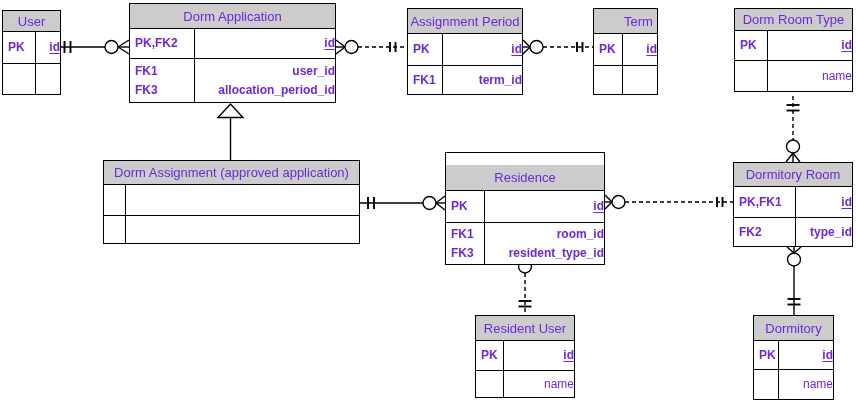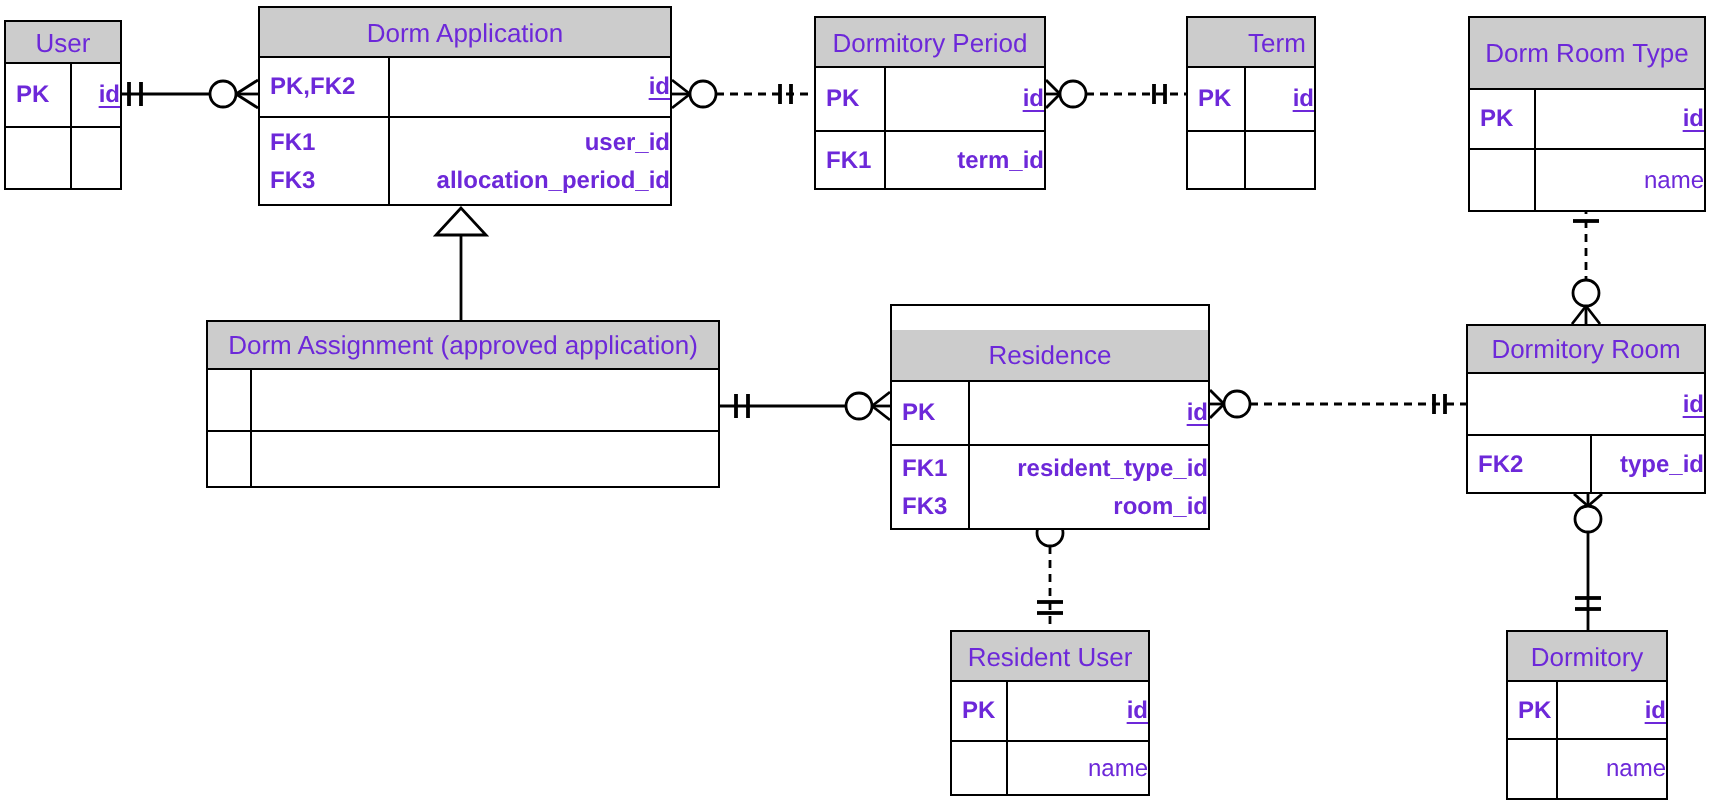--- a/index.html
+++ b/index.html
@@ -185,21 +185,21 @@
           <div class="kline">FK1</div>
           <div class="kline">FK3</div>
         </div>
         <div class="fcol">
           <div class="fline b">user_id</div>
           <div class="fline b">allocation_period_id</div>
         </div>
       </div>
     </div>
     <div class="entity" style="left: 407px; top: 8px; width: 116px;">
-      <div class="ehead" style="height: 25px;">Dormitory Period</div>
+      <div class="ehead" style="height: 25px;">Assignment Period</div>
       <div class="erow" style="height: 31px;">
         <div class="kcol" style="width: 35px;">
           <div class="kline">PK</div>
         </div>
         <div class="fcol">
           <div class="fline b u">id</div>
         </div>
       </div>
       <div class="erow" style="height: 29px;">
         <div class="kcol" style="width: 35px;">
@@ -219,21 +219,21 @@
         <div class="fcol">
           <div class="fline b u">id</div>
         </div>
       </div>
       <div class="erow" style="height: 29px;">
         <div class="kcol" style="width: 29px;"></div>
         <div class="fcol"></div>
       </div>
     </div>
     <div class="entity" style="left: 734px; top: 8px; width: 119px;">
-      <div class="ehead" style="height: 36px;">Dorm Room Type</div>
+      <div class="ehead" style="height: 22px;">Dorm Room Type</div>
       <div class="erow" style="height: 29px;">
         <div class="kcol" style="width: 33px;">
           <div class="kline">PK</div>
         </div>
         <div class="fcol">
           <div class="fline b u">id</div>
         </div>
       </div>
       <div class="erow" style="height: 31px;">
         <div class="kcol" style="width: 33px;"></div>
@@ -262,28 +262,31 @@
         <div class="fcol">
           <div class="fline b u">id</div>
         </div>
       </div>
       <div class="erow" style="height: 42px;">
         <div class="kcol" style="width: 39px;">
           <div class="kline">FK1</div>
           <div class="kline">FK3</div>
         </div>
         <div class="fcol">
+          <div class="fline b">room_id</div>
           <div class="fline b">resident_type_id</div>
-          <div class="fline b">room_id</div>
         </div>
       </div>
     </div>
     <div class="entity" style="left: 733px; top: 162px; width: 120px;">
       <div class="ehead" style="height: 24px;">Dormitory Room</div>
       <div class="erow" style="height: 30px;">
+        <div class="kcol" style="width: 62px;">
+          <div class="kline">PK,FK1</div>
+        </div>
         <div class="fcol">
           <div class="fline b u">id</div>
         </div>
       </div>
       <div class="erow" style="height: 29px;">
         <div class="kcol" style="width: 62px;">
           <div class="kline">FK2</div>
         </div>
         <div class="fcol">
           <div class="fline b">type_id</div>

